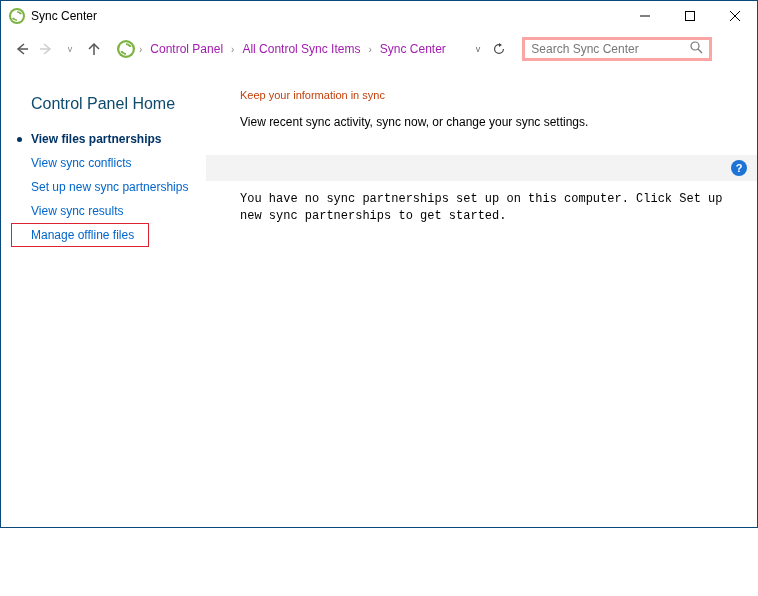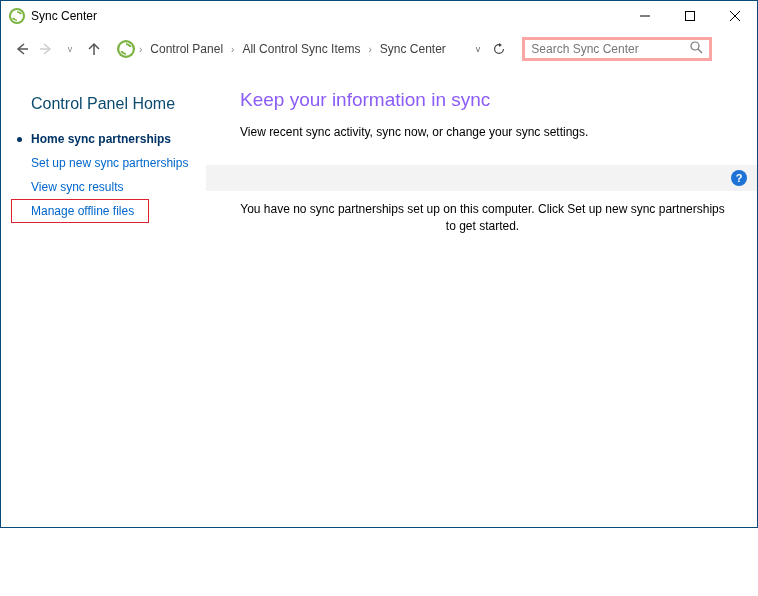--- a/index.html
+++ b/index.html
@@ -13,21 +13,21 @@
   .titlebar .app-icon { width: 16px; height: 16px; margin-right: 6px; }
   .titlebar .title { font-size: 12px; color: #000; flex: 0 0 auto; }
   .titlebar .spacer { flex: 1 1 auto; }
   .titlebar .win-btn { width: 45px; height: 29px; display: flex; align-items: center; justify-content: center; font-size: 12px; color: #000; }
   .titlebar .win-btn.close { width: 45px; }
   
   .navbar { height: 36px; display: flex; align-items: center; padding: 0 10px; gap: 2px; }
   .navbar .nav-btn { width: 22px; height: 22px; display: flex; align-items: center; justify-content: center; color: #555; }
   .navbar .nav-btn.disabled { color: #bbb; }
   .navbar .chev { font-size: 10px; color: #888; padding: 0 2px; }
-  .navbar .crumb { font-size: 12px; color: #404040; padding: 2px 4px; }
+  .navbar .crumb { font-size: 12px; color: #a21caf; padding: 2px 4px; }
   .navbar .dropdown { font-size: 9px; color: #666; padding: 0 6px 0 24px;}
   .navbar .refresh { width: 22px; height: 22px; display:flex; align-items:center; justify-content:center; color:#444; font-size:13px;}
   .navbar .searchbox {
     flex: 0 0 190px; margin-left: 10px; height: 24px; border: 3px solid #fca5a5; display: flex; align-items: center; padding: 0 6px;
   }
   .navbar .searchbox .ph { flex:1; font-size: 12px; color: #777; }
   .navbar .searchbox .mag { color:#666; font-size:12px; }
   .sync-icon { width:18px; height:18px; }
   .icon-svg-green circle.outer { fill:#7cb342; }
   .icon-svg-green circle.inner { fill:#fff; }
@@ -36,25 +36,25 @@
   .body { flex:1; display:flex; padding-top: 18px; }
   .sidebar { width: 205px; padding: 6px 0 0 10px; }
   .sidebar .home { font-size: 16px; color: #0c4a6e; padding: 4px 8px 14px 20px; }
   .sidebar .item { font-size: 12px; color: #0066cc; padding: 5px 8px 5px 20px; position:relative; }
   .sidebar .item.sel { font-weight: bold; color: #003366; }
   .sidebar .item.sel::before {
     content:""; position:absolute; left:6px; top:10px; width:5px; height:5px; background:#003366; border-radius:50%;
   }
   .sidebar .item.highlight { outline: 1px solid #d23; outline-offset: -1px; margin-right: 57px; }
   .main { flex:1; padding: 0 12px 0 34px; }
-  .main .heading { font-size: 19px; color: #8b5cf6; padding: 4px 0 14px 0; }
+  .main .heading { font-size: 11px; color: #c2410c; padding: 4px 0 14px 0; }
   .main .subtext { font-size: 12px; color: #000; padding-bottom: 26px; }
   .main .bar { height: 26px; background: #f3f3f3; display:flex; align-items:center; justify-content:flex-end; padding-right:10px; margin-left:-34px; margin-right:-12px;}
   .main .bar .help { width:16px; height:16px; background:#1e73d6; border-radius:50%; color:#fff; font-size:11px; font-weight:bold; display:flex; align-items:center; justify-content:center;}
-  .main .empty { font-size: 12px; color:#000; text-align:center; padding: 10px 20px 0 0; line-height:1.4;}
+  .main .empty { font-size: 12px; color:#000; text-align:left; padding: 10px 20px 0 0; line-height:1.4;font-family:Liberation Mono, monospace;}
 </style>
 </head>
 <body>
 
 <div class="window">
 
   <div class="titlebar">
     <span class="app-icon">
       <svg viewBox="0 0 16 16" class="icon-svg-green">
           <circle class="outer" cx="8" cy="8" r="8"></circle>
@@ -134,21 +134,22 @@
             <circle cx="5" cy="5" r="4" fill="none" stroke="#777" stroke-width="1.2"></circle>
             <line x1="8" y1="8" x2="12" y2="12" stroke="#777" stroke-width="1.2"></line>
           </svg>
       </span>
     </div>
   </div>
 
   <div class="body">
     <div class="sidebar">
       <div class="home">Control Panel Home</div>
-      <div class="item sel">Home sync partnerships</div>
+      <div class="item sel">View files partnerships</div>
+      <div class="item">View sync conflicts</div>
       <div class="item">Set up new sync partnerships</div>
       <div class="item">View sync results</div>
       <div class="item highlight">Manage offline files</div>
     </div>
     <div class="main">
       <div class="heading">Keep your information in sync</div>
       <div class="subtext">View recent sync activity, sync now, or change your sync settings.</div>
       <div class="bar">
         <div class="help">
             <span>?</span>

